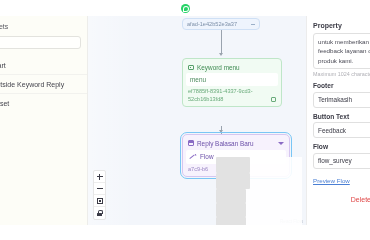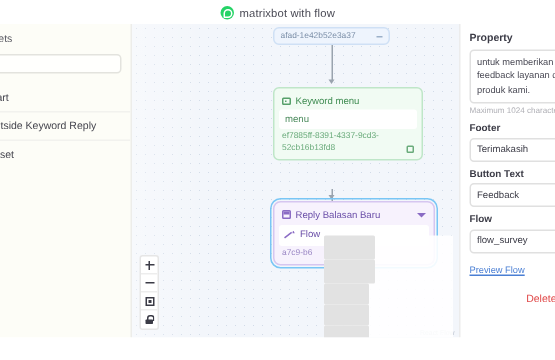--- a/index.html
+++ b/index.html
@@ -262,21 +262,20 @@
     width: 58px; margin-top: 9px; white-space: nowrap;
   }
 </style>
 </head>
 <body>
 
 <div id="app">
 
   <div class="header">
     <span class="wa-icon"></span>
-    <span class="header-title">matrixbot with flow</span>
   </div>
 
   <div class="sidebar">
     <div class="sb-title">assets</div>
     <div class="sb-search"></div>
     <div class="sb-list">
       <div class="sb-item">Start</div>
       <div class="sb-item">Outside Keyword Reply</div>
       <div class="sb-item">Reset</div>
     </div>

